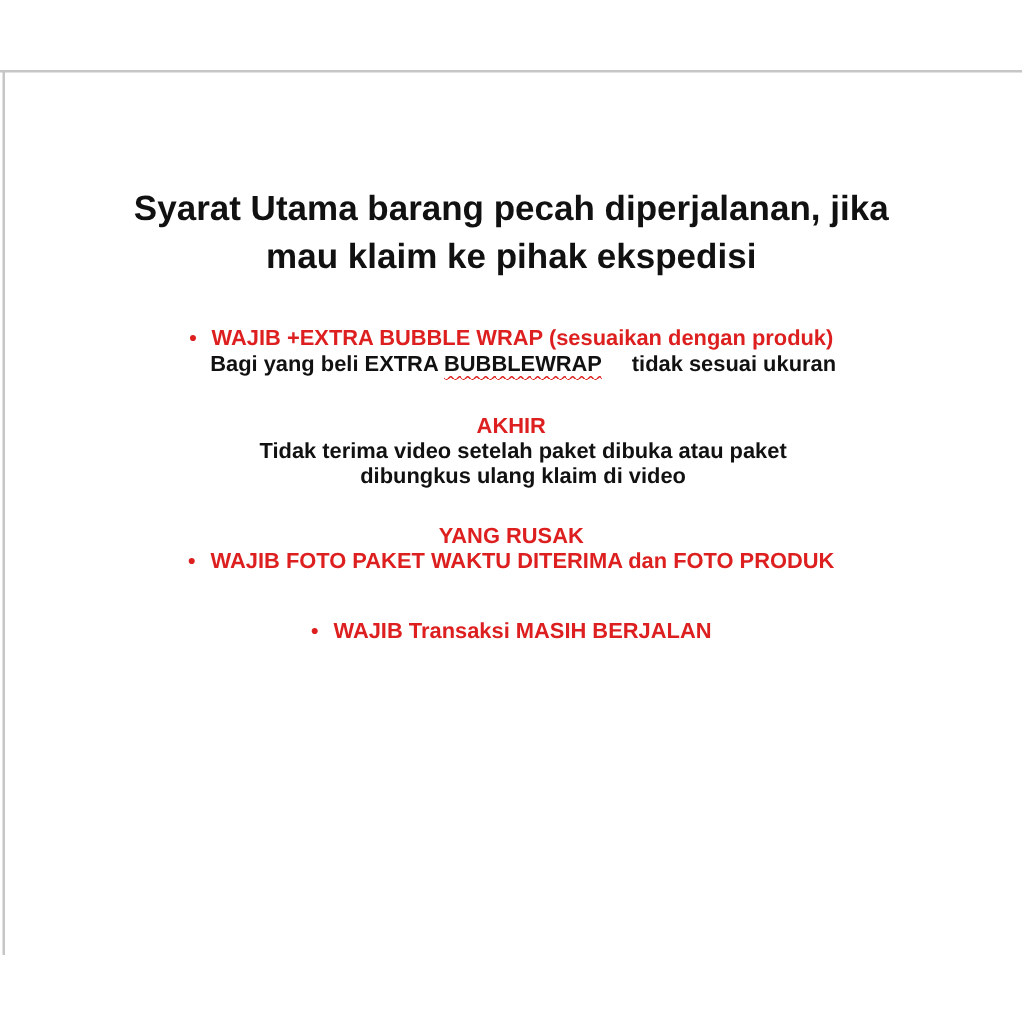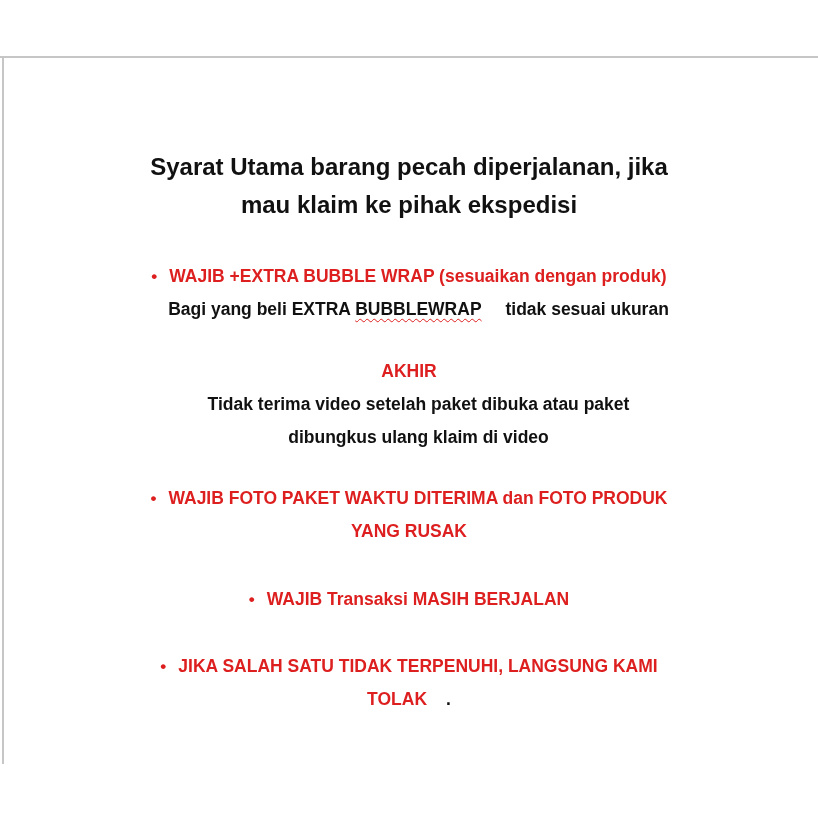--- a/index.html
+++ b/index.html
@@ -33,36 +33,36 @@
   }
   .content {
     position: absolute;
     top: 148px;
     left: 60px;
     width: 698px;
     text-align: center;
   }
   .title {
     color: var(--black, #111111);
-    font-size: 24px;
+    font-size: 28px;
     font-weight: bold;
     line-height: 38px;
     letter-spacing: 0px;
     margin-bottom: 36px;
   }
   .bullet-item {
     margin-bottom: 29px;
   }
   .bullet-item:nth-of-type(2) { margin-bottom: 28px; }
   .bullet-item:nth-of-type(3) { margin-bottom: 35px; }
   .bullet-item:nth-of-type(4) { margin-bottom: 34px; }
   .line {
     font-size: 17.5px;
     font-weight: bold;
-    line-height: 33px;
+    line-height: 20px;
   }
   .dot {
     color: var(--red, #dd1f1f);
     margin-right: 12px;
     font-size: 17px;
   }
   .seg-red   { color: var(--red, #dd1f1f); }
   .seg-black { color: var(--black, #111111); margin-left: 19px; }
   .seg-wavy  {
     color: var(--black, #111111);
@@ -88,25 +88,21 @@
         <div class="bullet-item">
           <div class="line"><span class="dot">•</span><span class="seg-red">WAJIB +EXTRA BUBBLE WRAP (sesuaikan dengan produk)</span></div>
           <div class="line"><span class="seg-black">Bagi yang beli EXTRA </span><span class="seg-wavy">BUBBLEWRAP</span><span class="seg-black"> tidak sesuai ukuran</span></div>
         </div>
         <div class="bullet-item">
           <div class="line"><span class="seg-red">AKHIR</span></div>
           <div class="line"><span class="seg-black">Tidak terima video setelah paket dibuka atau paket</span></div>
           <div class="line"><span class="seg-black">dibungkus ulang klaim di video</span></div>
         </div>
         <div class="bullet-item">
+          <div class="line"><span class="seg-red">YANG RUSAK</span></div>
           <div class="line"><span class="dot">•</span><span class="seg-red">WAJIB FOTO PAKET WAKTU DITERIMA dan FOTO PRODUK</span></div>
-          <div class="line"><span class="seg-red">YANG RUSAK</span></div>
         </div>
         <div class="bullet-item">
           <div class="line"><span class="dot">•</span><span class="seg-red">WAJIB Transaksi MASIH BERJALAN</span></div>
-        </div>
-        <div class="bullet-item">
-          <div class="line"><span class="dot">•</span><span class="seg-red">JIKA SALAH SATU TIDAK TERPENUHI, LANGSUNG KAMI</span></div>
-          <div class="line"><span class="seg-red">TOLAK</span><span class="seg-black">.</span></div>
         </div>
       </div>
   </div>
 </div>
 
 </body></html>

